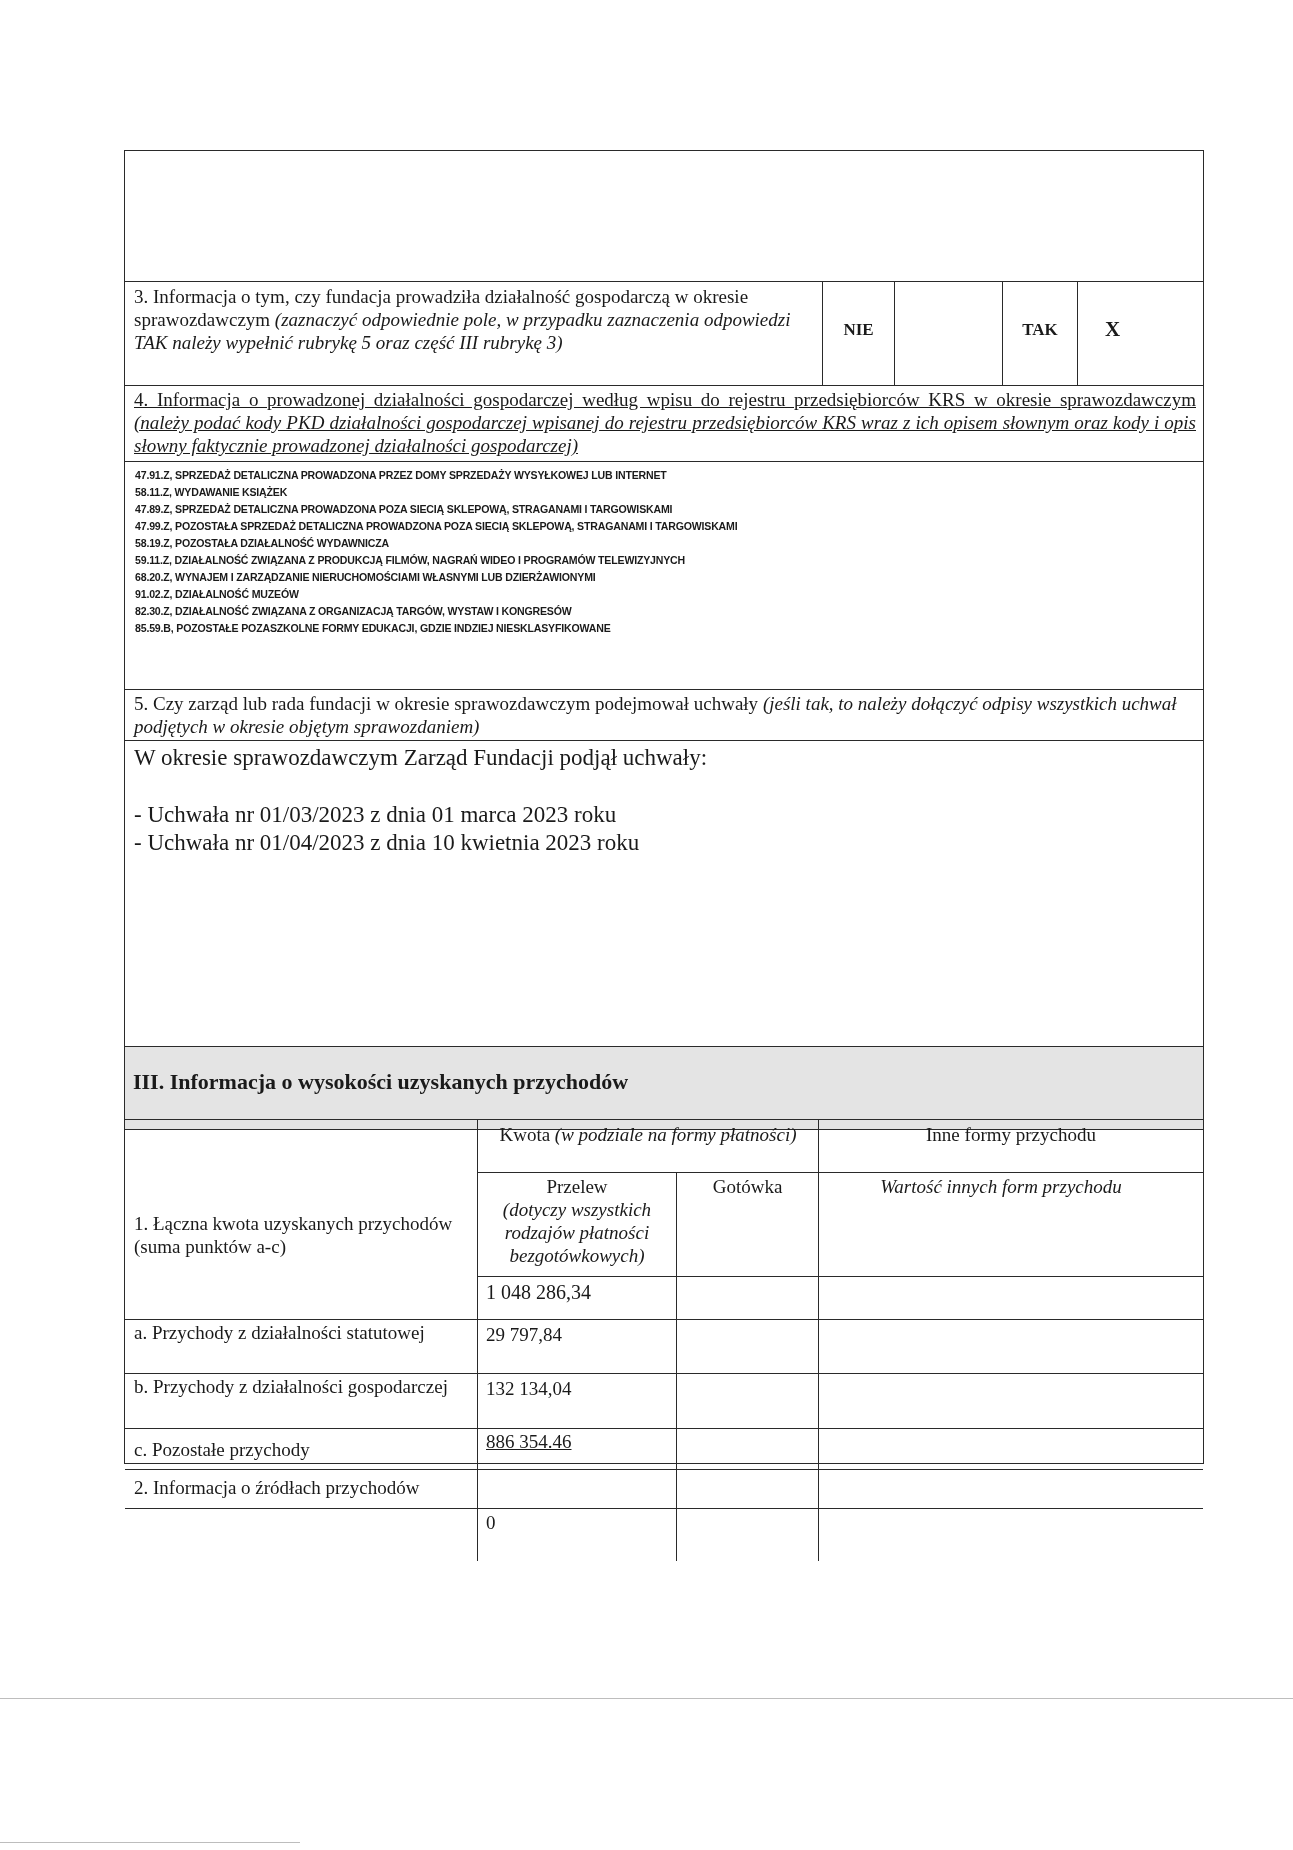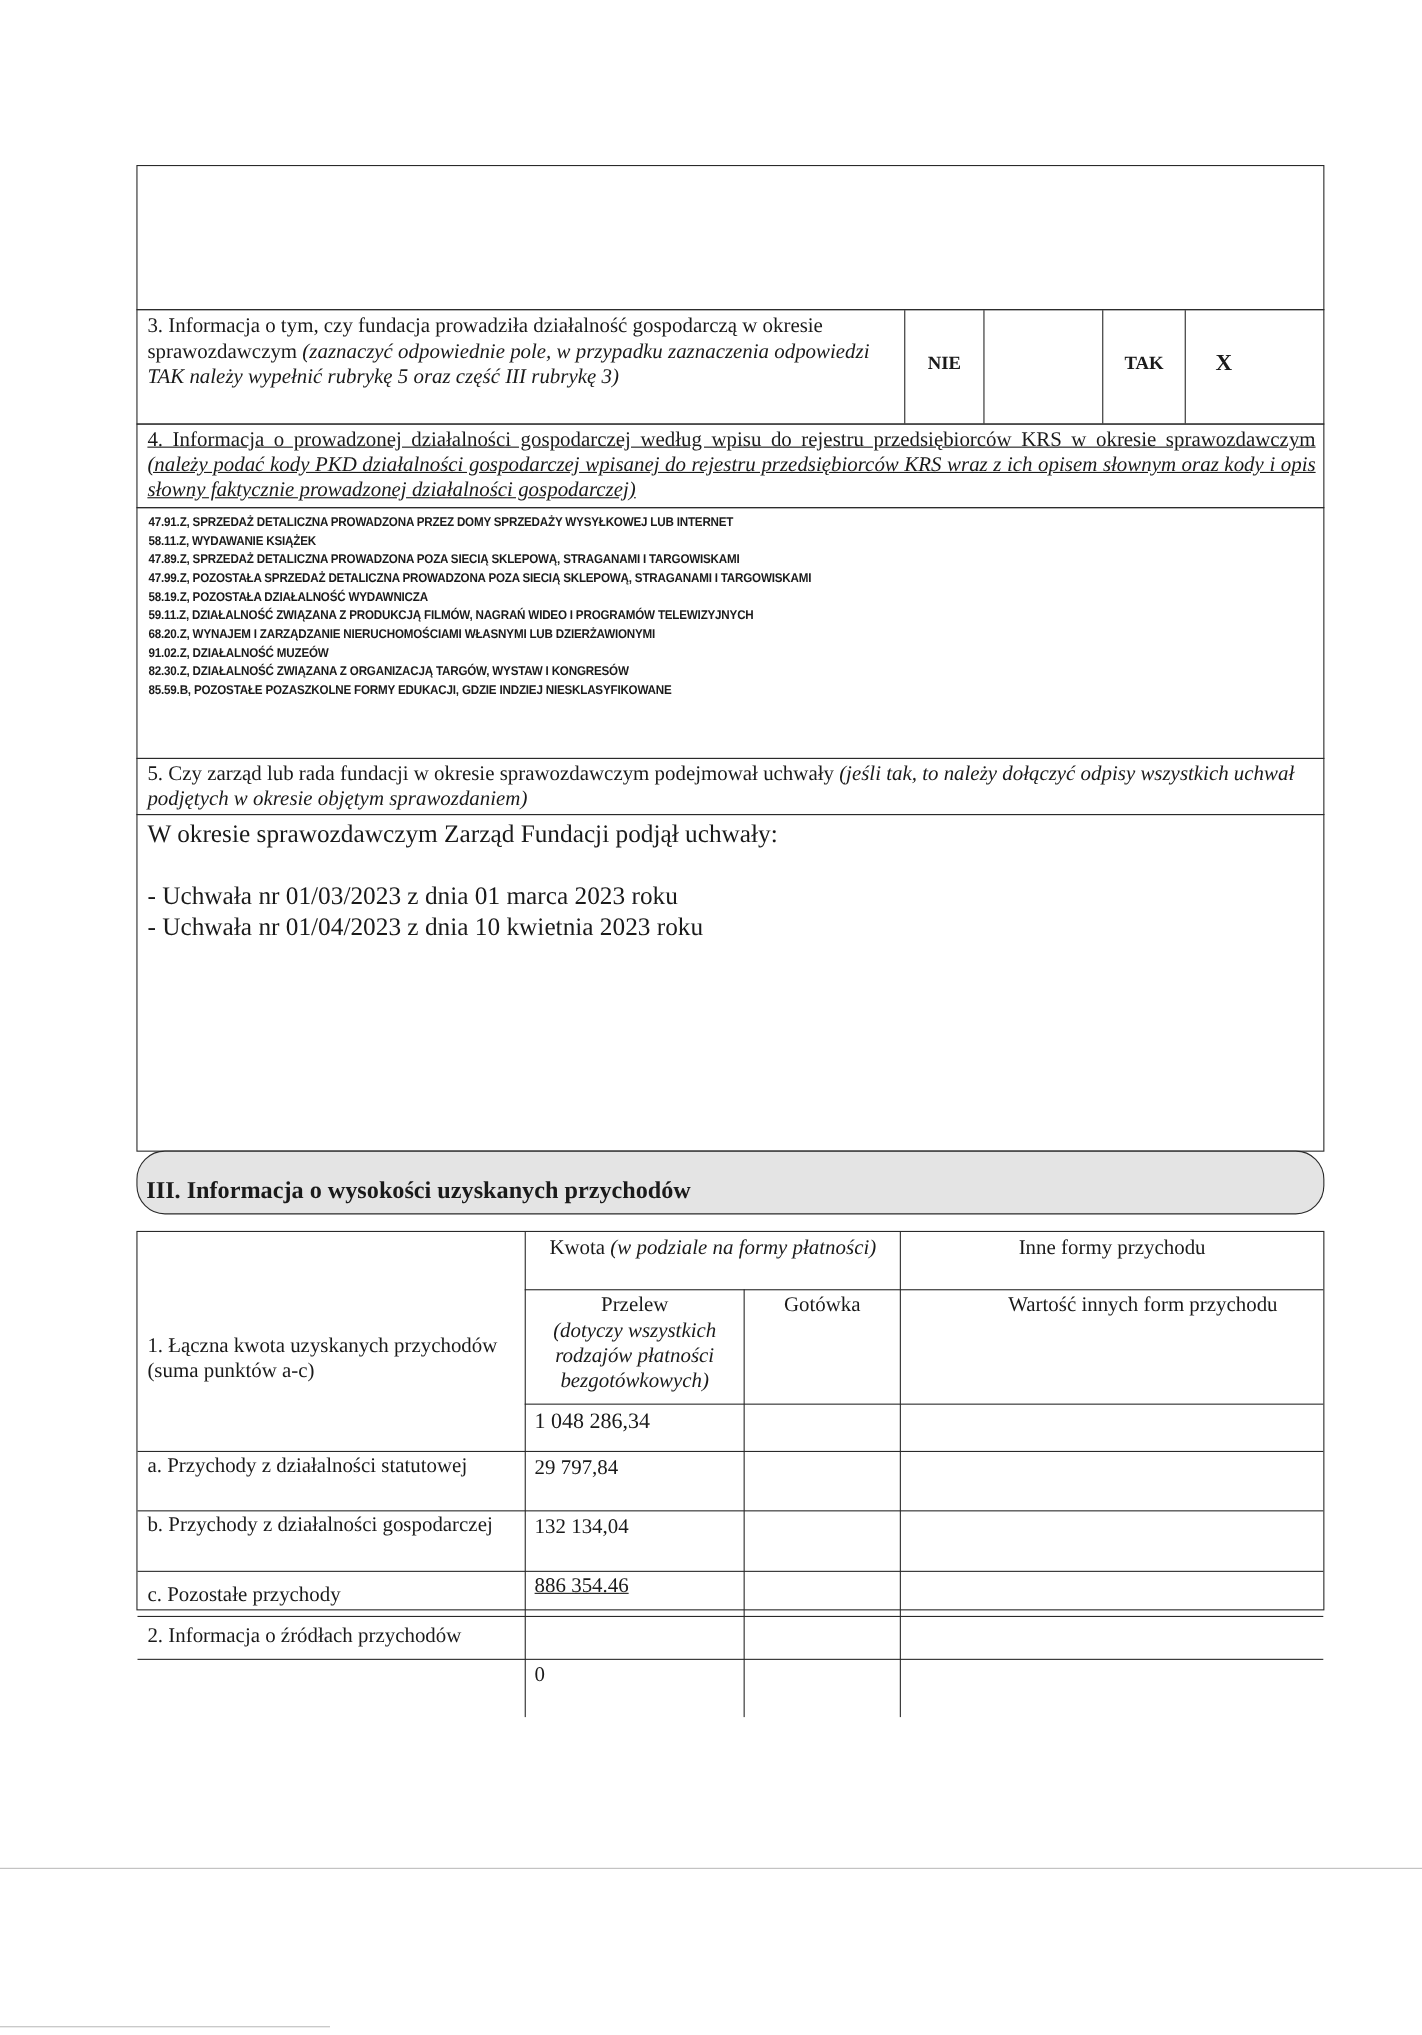--- a/index.html
+++ b/index.html
@@ -70,21 +70,21 @@
   </div>
 </div>
 <div class="abs box" style="left:124px; top:740px; width:1080px; height:307px;">
   <div class="abs t22" style="left:9px; top:3px;">W okresie sprawozdawczym Zarząd Fundacji podjął uchwały:</div>
   <div class="abs t22" style="left:9px; top:60px;">
     <div>- Uchwała nr 01/03/2023 z dnia 01 marca 2023 roku</div>
     <div>- Uchwała nr 01/04/2023 z dnia 10 kwietnia 2023 roku</div>
   </div>
 </div>
 
-<div class="abs box gray" style="left:124px; top:1046px; width:1080px; height:58px;border-radius:26px;">
+<div class="abs box gray" style="left:124px; top:1046px; width:1080px; height:84px;">
   <div class="abs bold" style="left:8px; top:22px; font-size:22px;">III. Informacja o wysokości uzyskanych przychodów</div>
 </div>
 
 <div class="abs box" style="left:124px; top:1119px; width:1080px; height:345px;">
 
   <div class="vl" style="left:352px; top:0; height:441px;"></div>
   <div class="vl" style="left:551px; top:52px; height:389px;"></div>
   <div class="vl" style="left:693px; top:0; height:441px;"></div>
 
   <div class="hl" style="left:352px; top:52px; width:726px;"></div>
@@ -97,21 +97,21 @@
 
   <div class="abs center t19" style="left:353px; top:3px; width:340px;">
     <span>Kwota </span><span class="it">(w podziale na formy płatności)</span>
   </div>
   <div class="abs center t19" style="left:694px; top:3px; width:384px;">Inne formy przychodu</div>
   <div class="abs center t19" style="left:353px; top:55px; width:198px;">
     <div>Przelew</div>
     <div class="it">(dotyczy wszystkich rodzajów płatności bezgotówkowych)</div>
   </div>
   <div class="abs center t19" style="left:552px; top:55px; width:141px;">Gotówka</div>
-  <div class="abs center t19" style="left:722px; top:55px; width:384px;">Wartość innych form przychodu</div>
+  <div class="abs center t19" style="left:684px; top:55px; width:384px;font-style:italic;">Wartość innych form przychodu</div>
 
   <div class="abs t19" style="left:9px; top:92px; width:330px;">1. Łączna kwota uzyskanych przychodów (suma punktów a-c)</div>
   <div class="abs t19" style="left:9px; top:201px; width:330px;">a. Przychody z działalności statutowej</div>
   <div class="abs t19" style="left:9px; top:255px; width:330px;">b. Przychody z działalności gospodarczej</div>
   <div class="abs t19" style="left:9px; top:318px; width:340px;">c. Pozostałe przychody</div>
   <div class="abs t19" style="left:9px; top:356px; width:345px; white-space:nowrap;">2. Informacja o źródłach przychodów</div>
 
   <div class="abs t20" style="left:361px; top:160px;">1 048 286,34</div>
   <div class="abs t19" style="left:361px; top:203px;">29 797,84</div>
   <div class="abs t19" style="left:361px; top:257px;">132 134,04</div>

